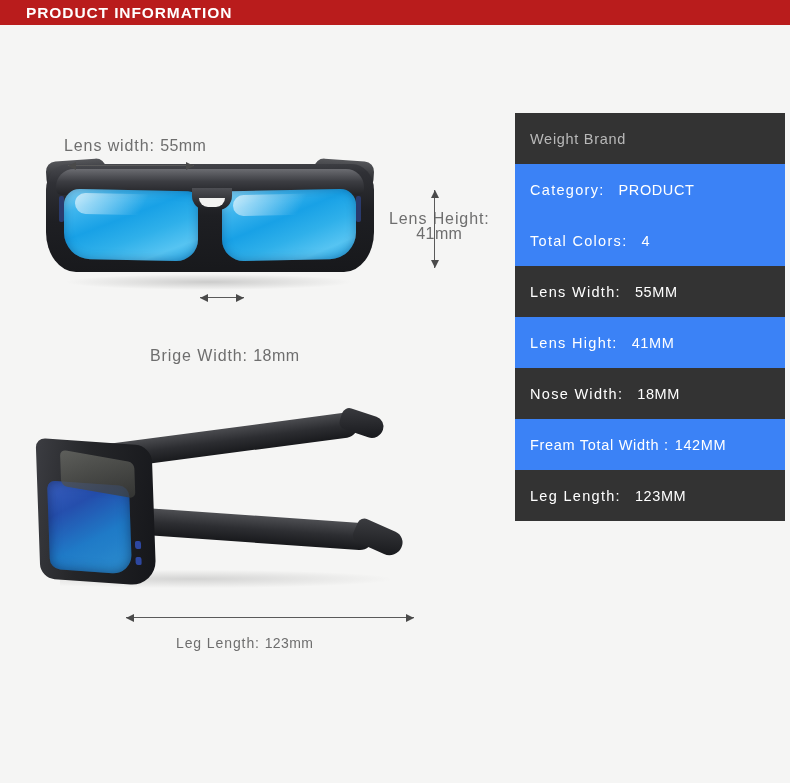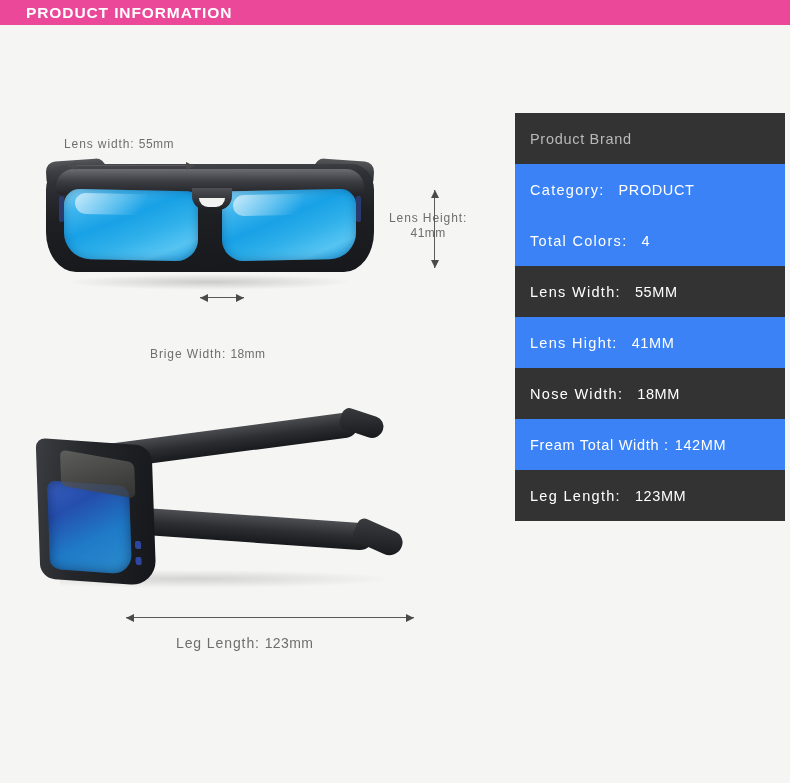--- a/index.html
+++ b/index.html
@@ -17,21 +17,21 @@
     width: 790px;
     height: 783px;
     background: #f5f5f4;
   }
 
   
   .header-bar {
     position: absolute;
     left: 0; top: 0;
     width: 790px; height: 25px;
-    background: #ec4899;
+    background: #b91c1c;
   }
   .header-title {
     position: absolute;
     left: 26px; top: 0;
     height: 25px;
     line-height: 25px;
     color: #ffffff;
     font-size: 15.5px;
     font-weight: bold;
     letter-spacing: 0.9px;
@@ -219,21 +219,21 @@
     position: absolute;
     left: 30px; bottom: 2px;
     width: 330px; height: 18px;
     background: radial-gradient(ellipse at 40% 50%, rgba(125,125,125,.28), rgba(125,125,125,0) 72%);
   }
 
   
   .dim-label {
     position: absolute;
     color: #6e6e6e;
-    font-size: 12px;
+    font-size: 16px;
     letter-spacing: 0.9px;
     white-space: nowrap;
   }
   .dim-label .val { letter-spacing: 0.4px; }
 
   .arrow-h {
     position: absolute;
     height: 1px;
     background: #5a5a5a;
   }
@@ -378,21 +378,21 @@
 
     <div class="arrow-h" id="leg-length-arrow"></div>
     <div class="dim-label" id="leg-length-label">
       <span>Leg Length:</span>
       <span class="val">123mm</span>
     </div>
   </div>
 
   <div class="spec-table">
     <div class="spec-row odd brand">
-      <span class="k">Product Brand</span>
+      <span class="k">Weight Brand</span>
       <span class="v"></span>
     </div>
     <div class="spec-row even">
       <span class="k">Category:</span>
       <span class="v">PRODUCT</span>
     </div>
     <div class="spec-row even">
       <span class="k">Total Colors:</span>
       <span class="v">4</span>
     </div>

